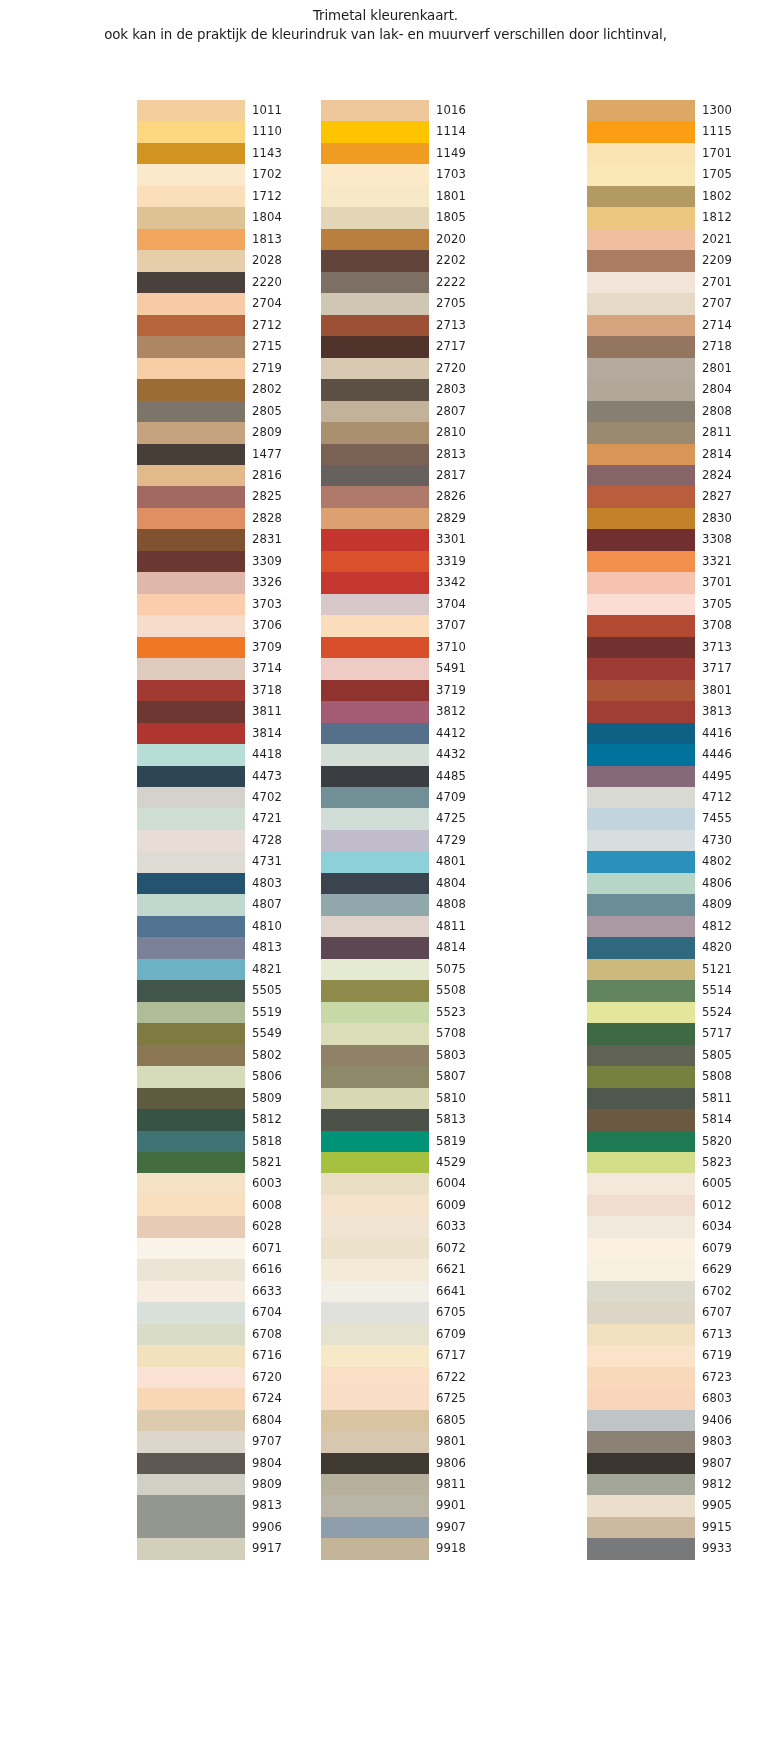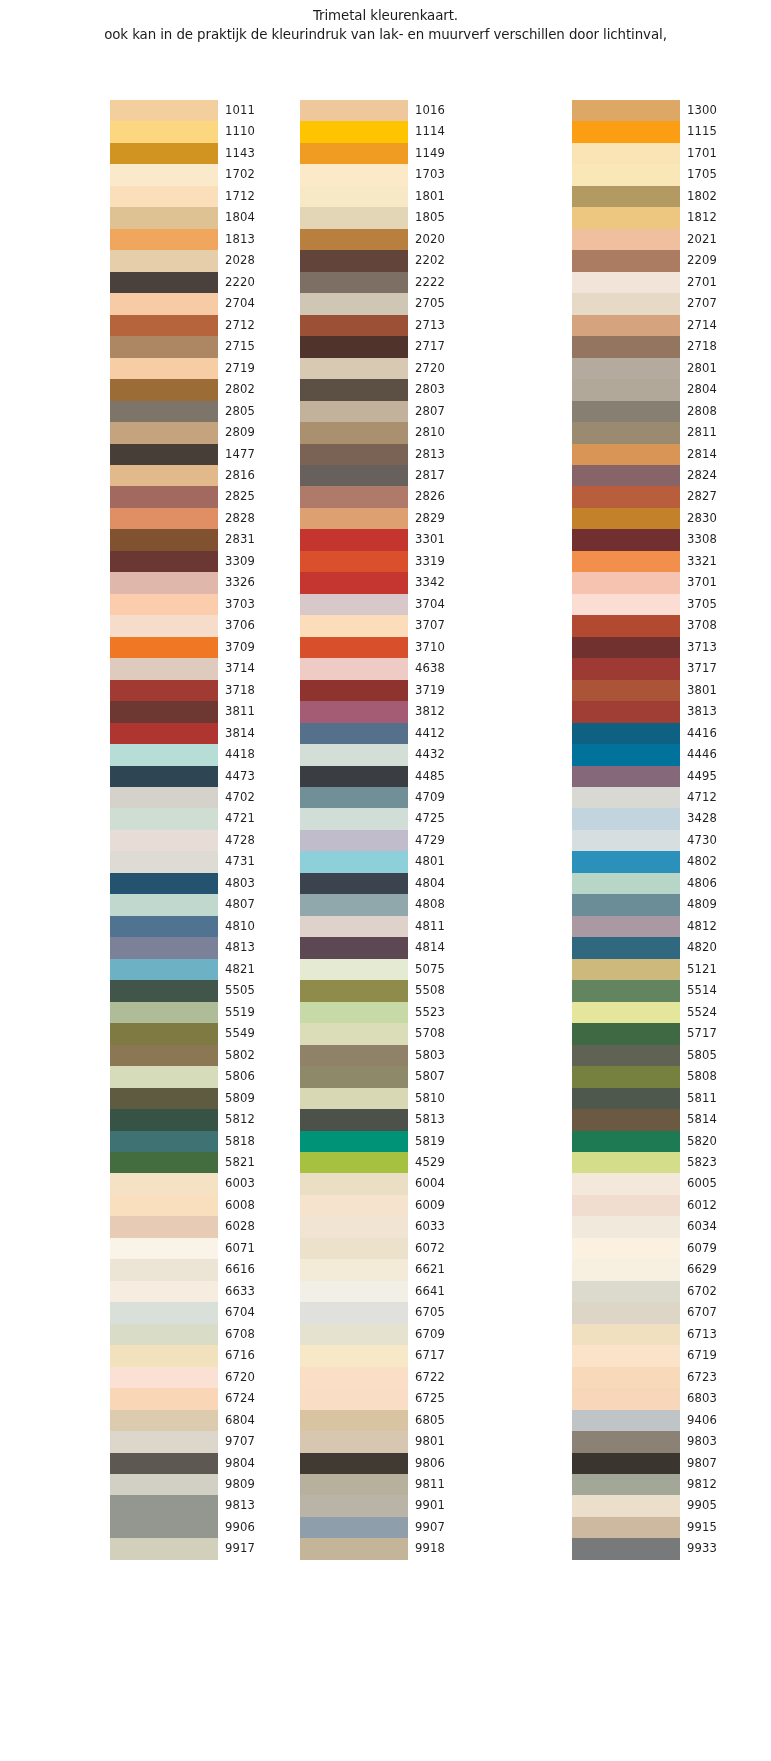--- a/index.html
+++ b/index.html
@@ -27,20 +27,21 @@
     letter-spacing: -0.1px;
   }
   #header .hline { display: block; white-space: nowrap; }
   #columns {
     position: absolute;
     top: 100px;
     left: 0;
     width: 771px;
     display: flex;
     flex-direction: row;
+    padding-left: 27px;
   }
   .column {
     width: 190px;
     display: flex;
     flex-direction: column;
   }
   .column.c1 { margin-left: 110px; }
   .column.c2 { }
   .column.c3 { margin-left: 82px; }
   .swatch-row {
@@ -450,21 +451,21 @@
         <div class="swatch-row">
           <div class="swatch" title="3707" style="background-color: rgb(251, 220, 187);"></div>
           <div class="code">3707</div>
         </div>
         <div class="swatch-row">
           <div class="swatch" title="3710" style="background-color: rgb(216, 79, 43);"></div>
           <div class="code">3710</div>
         </div>
         <div class="swatch-row">
           <div class="swatch" title="3716" style="background-color: rgb(239, 203, 198);"></div>
-          <div class="code">4638</div>
+          <div class="code">5491</div>
         </div>
         <div class="swatch-row">
           <div class="swatch" title="3719" style="background-color: rgb(143, 51, 47);"></div>
           <div class="code">3719</div>
         </div>
         <div class="swatch-row">
           <div class="swatch" title="3812" style="background-color: rgb(163, 92, 115);"></div>
           <div class="code">3812</div>
         </div>
         <div class="swatch-row">
@@ -752,21 +753,21 @@
         <div class="swatch-row">
           <div class="swatch" title="4495" style="background-color: rgb(134, 104, 123);"></div>
           <div class="code">4495</div>
         </div>
         <div class="swatch-row">
           <div class="swatch" title="4712" style="background-color: rgb(216, 217, 211);"></div>
           <div class="code">4712</div>
         </div>
         <div class="swatch-row">
           <div class="swatch" title="4726" style="background-color: rgb(194, 213, 222);"></div>
-          <div class="code">3428</div>
+          <div class="code">7455</div>
         </div>
         <div class="swatch-row">
           <div class="swatch" title="4730" style="background-color: rgb(215, 222, 223);"></div>
           <div class="code">4730</div>
         </div>
         <div class="swatch-row">
           <div class="swatch" title="4802" style="background-color: rgb(43, 144, 186);"></div>
           <div class="code">4802</div>
         </div>
         <div class="swatch-row">

